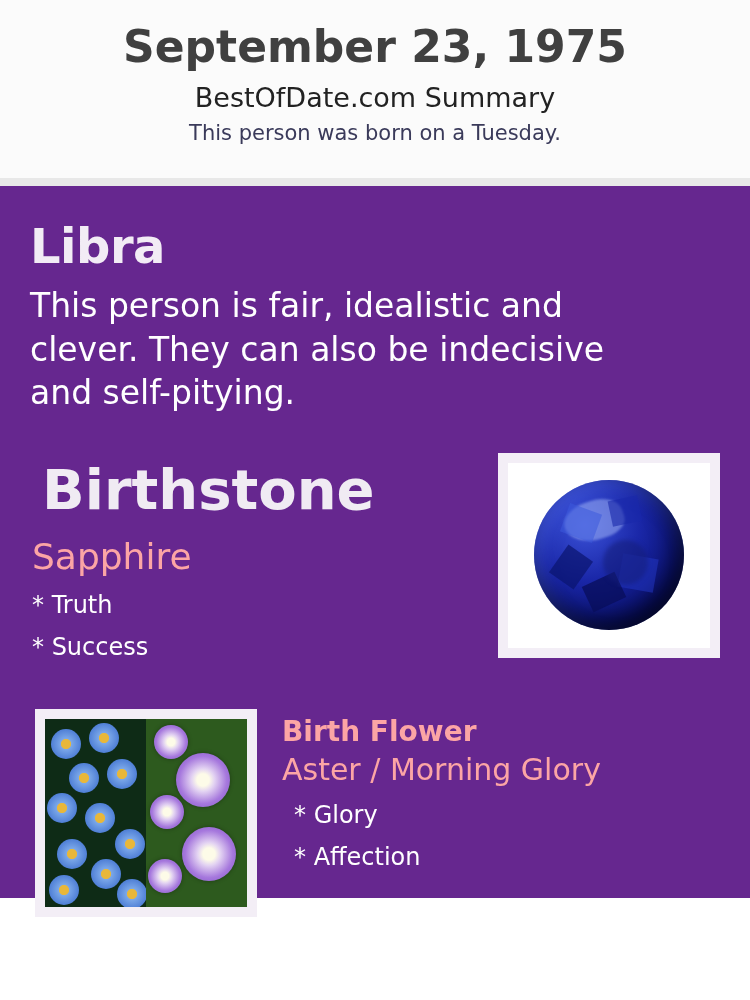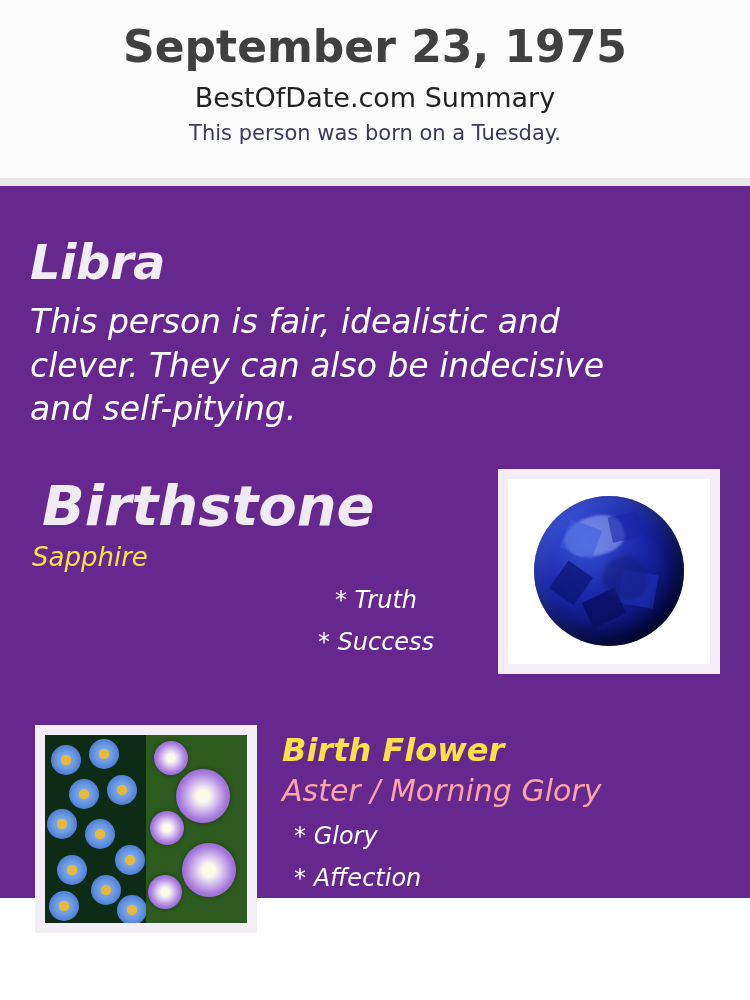--- a/index.html
+++ b/index.html
@@ -51,24 +51,23 @@
   .header-rule {
     height: 8px;
     background: #e8e8e8;
     width: 100%;
   }
 
   
   .body {
     background: #66278f;
     height: 712px;
-    padding: 16px 30px;
+    padding: 0 30px;
     box-sizing: border-box;
     position: relative;
-    font-style: italic;
   }
 
   .zodiac-title {
     font-size: 48px;
     font-weight: bold;
     color: #f2ecf5;
     padding-top: 32px;
     letter-spacing: -0.5px;
   }
   .zodiac-desc {
@@ -85,31 +84,30 @@
     position: relative;
     min-height: 230px;
   }
   .stone-title {
     font-size: 56px;
     font-weight: bold;
     color: #f0ebf3;
     margin-left: 12px;
   }
   .stone-name {
-    font-size: 26px;
-    color: #fde047;
-    margin-top: 4px;
+    font-size: 36px;
+    color: #fca5a5;
+    margin-top: 14px;
     margin-left: 2px;
   }
   .bullet {
     font-size: 24px;
     color: #ffffff;
     margin-top: 14px;
     margin-left: 2px;
-    text-align: center;
   }
 
   .stone-photo {
     position: absolute;
     right: 0px;
     top: -4px;
     width: 222px;
     height: 205px;
     background: #f3eef6;
     padding: 10px;
@@ -220,23 +218,23 @@
   .glory-small {
     width: 34px;
     height: 34px;
   }
 
   .flower-right {
     margin-left: 252px;
     padding-top: 6px;
   }
   .flower-title {
-    font-size: 32px;
+    font-size: 28px;
     font-weight: bold;
-    color: #fde047;
+    color: #fca5a5;
   }
   .flower-name {
     font-size: 30px;
     color: #fca5a5;
     margin-top: 4px;
   }
   .flower-bullet {
     font-size: 24px;
     color: #ffffff;
     margin-top: 14px;

